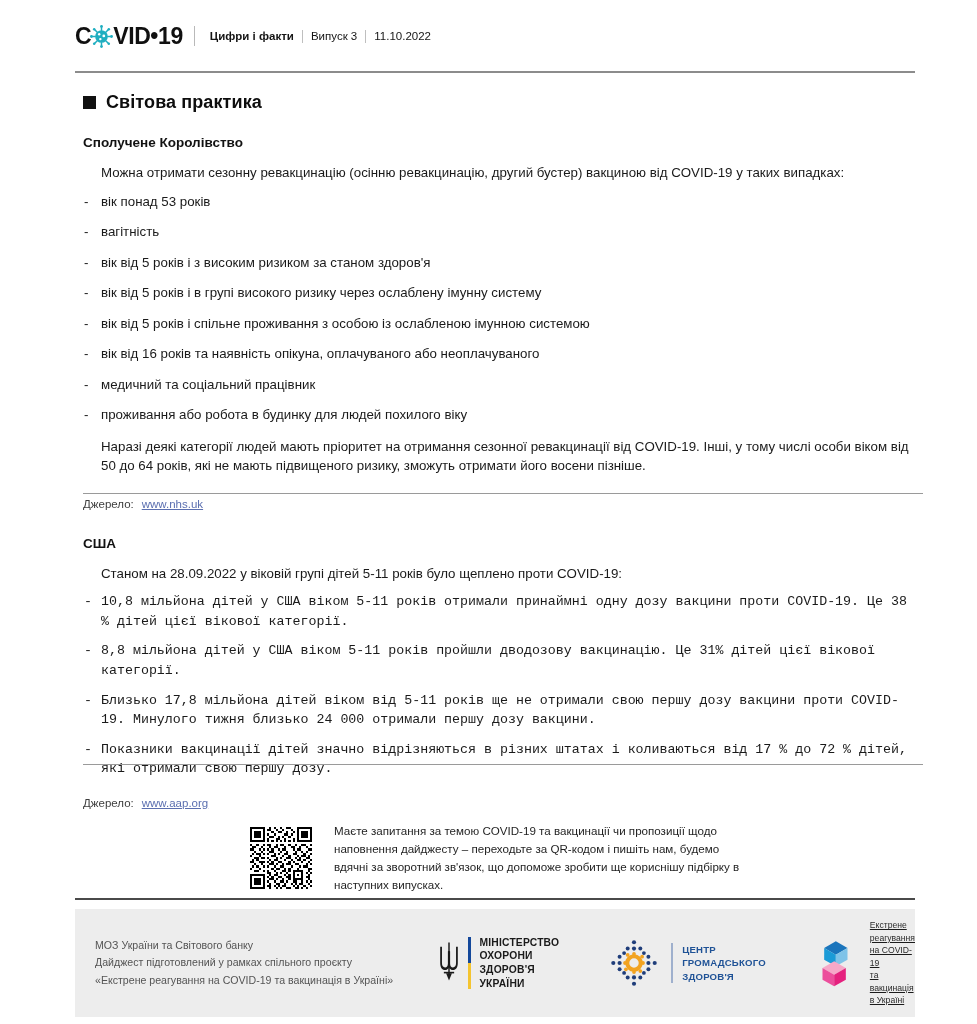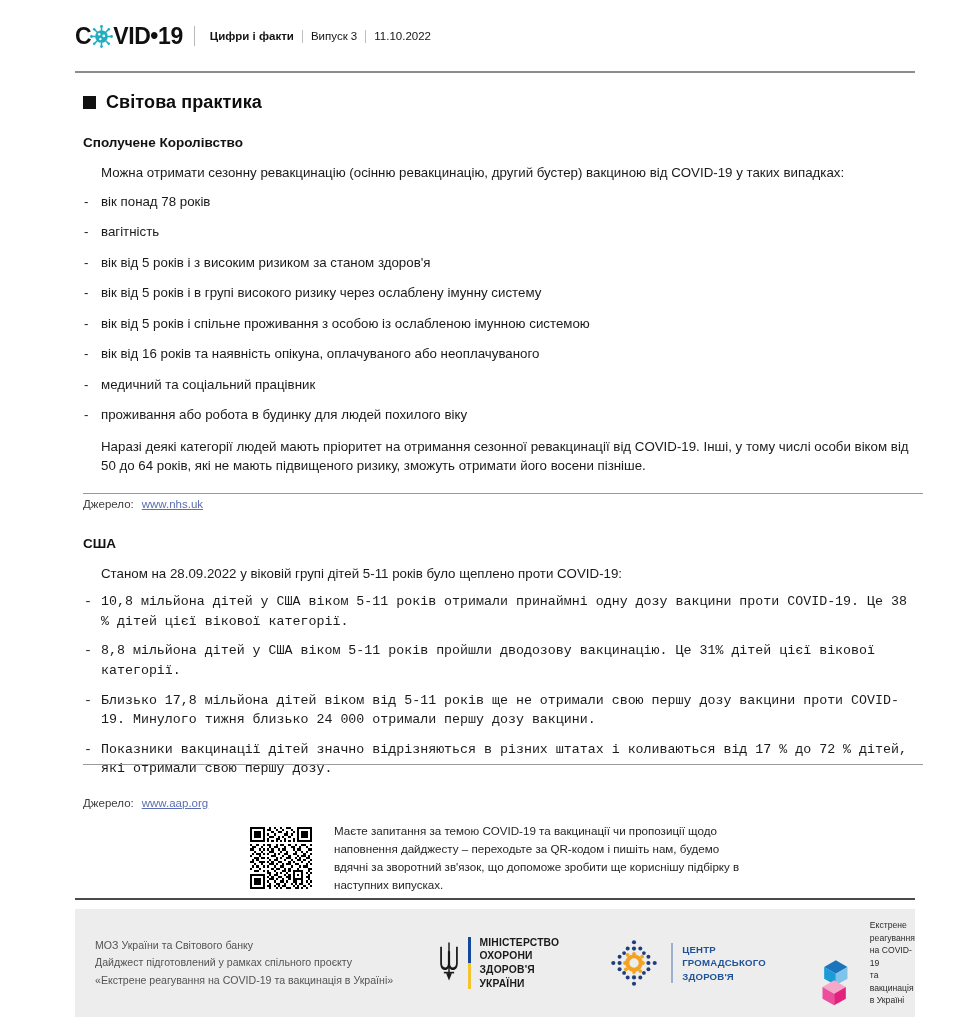--- a/index.html
+++ b/index.html
@@ -244,22 +244,23 @@
     font-size: 9.6px;
     font-weight: bold;
     line-height: 1.38;
     color: #1f5296;
     letter-spacing: 0.2px;
   }
 
   
   .logo-emg {
     display: flex;
-    align-items: flex-end;
+    align-items: center;
     margin-left: 46px;
+    text-decoration: underline;
   }
   .emg-mark { width: 46px; height: 50px; flex: 0 0 auto; }
   .emg-words {
     margin-left: 12px;
     font-size: 8.6px;
     line-height: 1.45;
     color: #2a2a2a;
   }
 </style>
 </head>
@@ -314,21 +315,21 @@
 <div class="content">
 
   <div class="section-title">
     <span class="sq-bullet"></span>
     <span>Світова практика</span>
   </div>
 
   <div class="country">Сполучене Королівство</div>
   <div class="para">Можна отримати сезонну ревакцинацію (осінню ревакцинацію, другий бустер) вакциною від COVID-19 у таких випадках:</div>
   <ul class="dash">
-    <li>вік понад 78 років</li>
+    <li>вік понад 53 років</li>
     <li>вагітність</li>
     <li>вік від 5 років і з високим ризиком за станом здоров'я</li>
     <li>вік від 5 років і в групі високого ризику через ослаблену імунну систему</li>
     <li>вік від 5 років і спільне проживання з особою із ослабленою імунною системою</li>
     <li>вік від 16 років та наявність опікуна, оплачуваного або неоплачуваного</li>
     <li>медичний та соціальний працівник</li>
     <li>проживання або робота в будинку для людей похилого віку</li>
   </ul>
   <div class="para tight">Наразі деякі категорії людей мають пріоритет на отримання сезонної ревакцинації від COVID-19. Інші, у тому числі особи віком від 50 до 64 років, які не мають підвищеного ризику, зможуть отримати його восени пізніше.</div>
   <div class="source">

